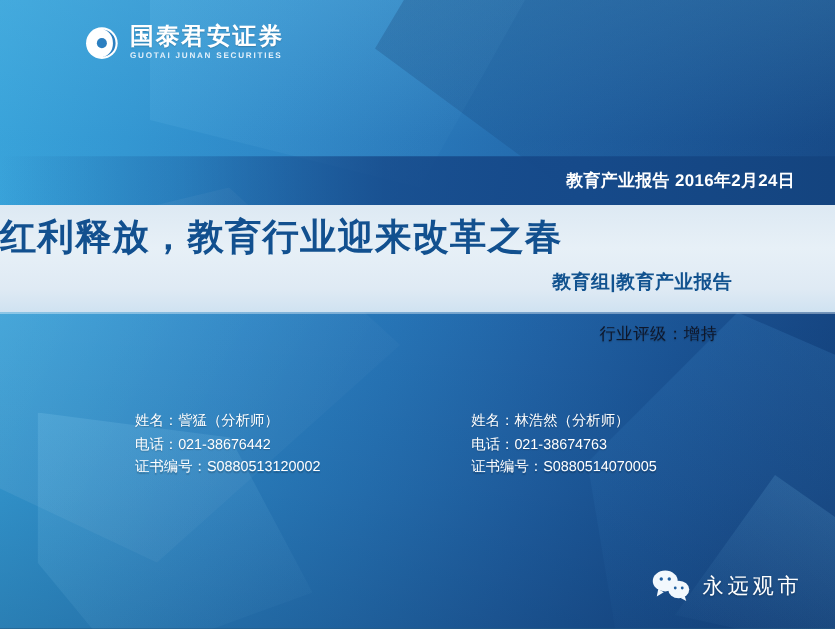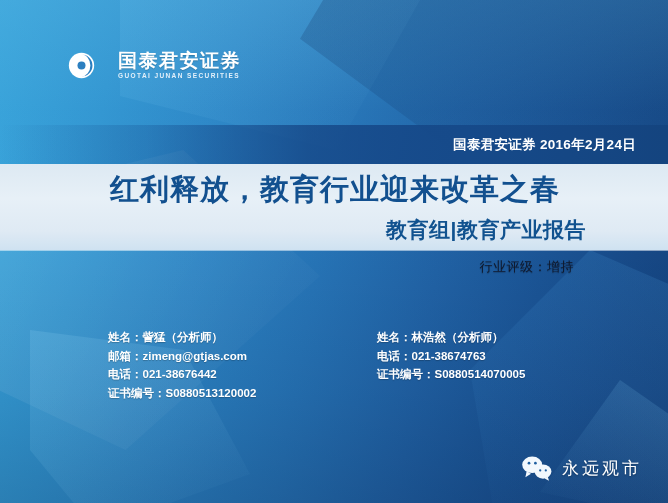--- a/index.html
+++ b/index.html
@@ -87,23 +87,22 @@
     clip-path: polygon(50% 0%, 100% 40%, 80% 100%, 0% 80%);
   }
 
   
   .logo-wrap {
     position: absolute;
     left: 68px;
     top: 20px;
     display: flex;
     align-items: center;
-    gap: 23px;
+    gap: 9px;
     z-index: 6;
-    margin-top: 31px;
   }
   .logo-mark {
     width: 27px;
     height: 27px;
     flex: 0 0 auto;
   }
   .logo-text {
     display: flex;
     flex-direction: column;
     line-height: 1;
@@ -159,32 +158,32 @@
     height: 86px;
     background: linear-gradient(180deg, #dde9f3 0%, #e7f0f7 40%, #dfeaf4 78%, #cfe2f1 100%);
     z-index: 5;
     box-shadow: 0 1px 0 rgba(255,255,255,0.5);
   }
   .main-title {
     position: absolute;
     left: 0;
     top: 6px;
     width: 560px;
-    text-align: right;
+    text-align: left;
     font-size: 29px;
     font-weight: bold;
     color: #12508f;
     letter-spacing: 1px;
     white-space: nowrap;
   }
   .sub-title {
     position: absolute;
     right: 82px;
     top: 52px;
-    font-size: 21px;
+    font-size: 15px;
     font-weight: bold;
     color: #11528f;
     letter-spacing: 0.5px;
     white-space: nowrap;
   }
 
   
   .rating-line {
     position: absolute;
     right: 94px;
@@ -198,21 +197,20 @@
   }
 
   
   .contacts {
     position: absolute;
     left: 0;
     top: 328px;
     width: 668px;
     height: 90px;
     z-index: 6;
-    font-weight: bold;
   }
   .contact-block {
     position: absolute;
     font-size: 11.5px;
     line-height: 18.5px;
     color: #ffffff;
     white-space: nowrap;
     text-shadow: 0 1px 1px rgba(0,0,0,0.22);
   }
   .contact-block.left  { left: 108px;  top: 0; }
@@ -263,34 +261,33 @@
       <ellipse cx="32" cy="32" rx="15" ry="11" fill="#ffffff"></ellipse>
       <ellipse cx="32" cy="32" rx="9.5" ry="9.5" fill="#2c7fc0"></ellipse>
     </svg>
     <div class="logo-text">
       <span class="logo-cn">国泰君安证券</span>
       <span class="logo-en">GUOTAI JUNAN SECURITIES</span>
     </div>
   </div>
 
   <div class="date-bar">
-    <span class="date-text">国泰君安证券 2016年2月24日</span>
+    <span class="date-text">教育产业报告 2016年2月24日</span>
   </div>
 
   <div class="title-band">
     <div class="main-title">红利释放，教育行业迎来改革之春</div>
     <div class="sub-title">教育组|教育产业报告</div>
   </div>
 
   <div class="rating-line">行业评级：增持</div>
 
   <div class="contacts">
     <div class="contact-block left">
       <span class="contact-row">姓名：訾猛（分析师）</span>
-      <span class="contact-row">邮箱：zimeng@gtjas.com</span>
       <span class="contact-row">电话：021-38676442</span>
       <span class="contact-row">证书编号：S0880513120002</span>
     </div>
     <div class="contact-block right">
       <span class="contact-row">姓名：林浩然（分析师）</span>
       <span class="contact-row">电话：021-38674763</span>
       <span class="contact-row">证书编号：S0880514070005</span>
     </div>
   </div>
 

